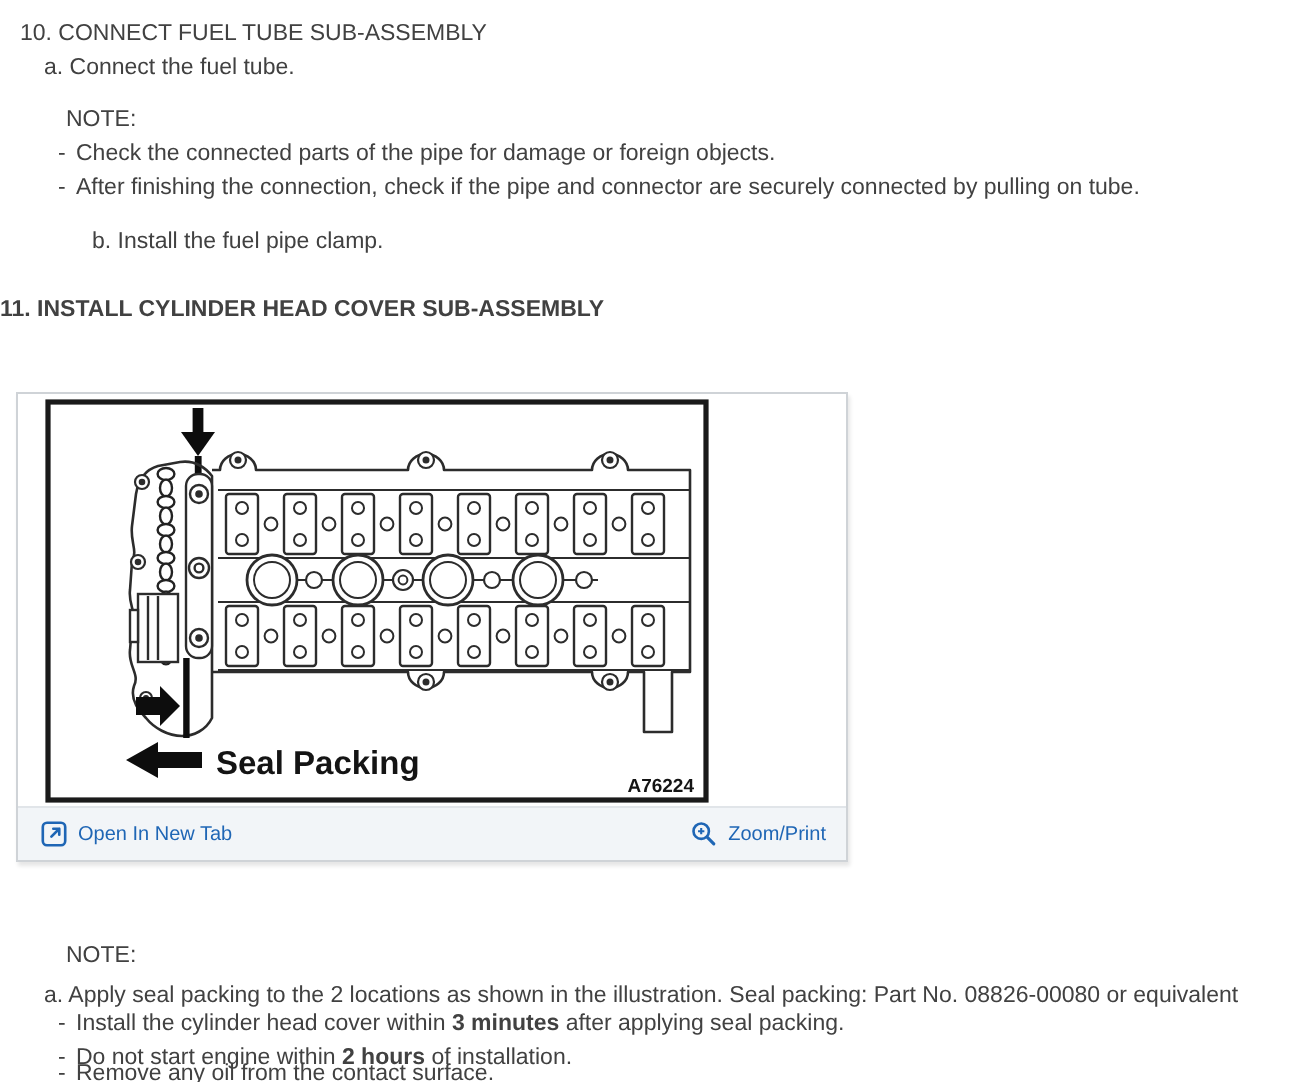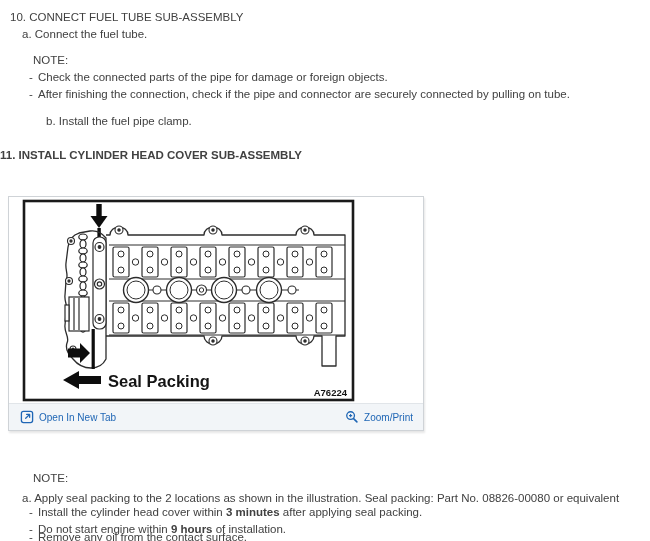--- a/index.html
+++ b/index.html
@@ -223,13 +223,13 @@
       <span>Zoom/Print</span>
     </a>
   </div>
 </div>
 
 <div class="line" style="left:22px;top:443px;margin-top:48px;">a. Apply seal packing to the 2 locations as shown in the illustration. Seal packing: Part No. 08826-00080 or equivalent</div>
 
 <div class="line bold" style="left:33px;top:471px;">NOTE:</div>
 <div class="bullet" style="left:29px;top:488px;margin-top:42px;"><span class="dash">-</span><span>Remove any oil from the contact surface.</span><b></b><span></span></div>
 <div class="bullet" style="left:29px;top:505px;"><span class="dash">-</span><span>Install the cylinder head cover within </span><b>3 minutes</b><span> after applying seal packing.</span></div>
-<div class="bullet" style="left:29px;top:522px;"><span class="dash">-</span><span>Do not start engine within </span><b>9 hours</b><span> of installation.</span></div>
+<div class="bullet" style="left:29px;top:522px;"><span class="dash">-</span><span>Do not start engine within </span><b>2 hours</b><span> of installation.</span></div>
 
 </body></html>

